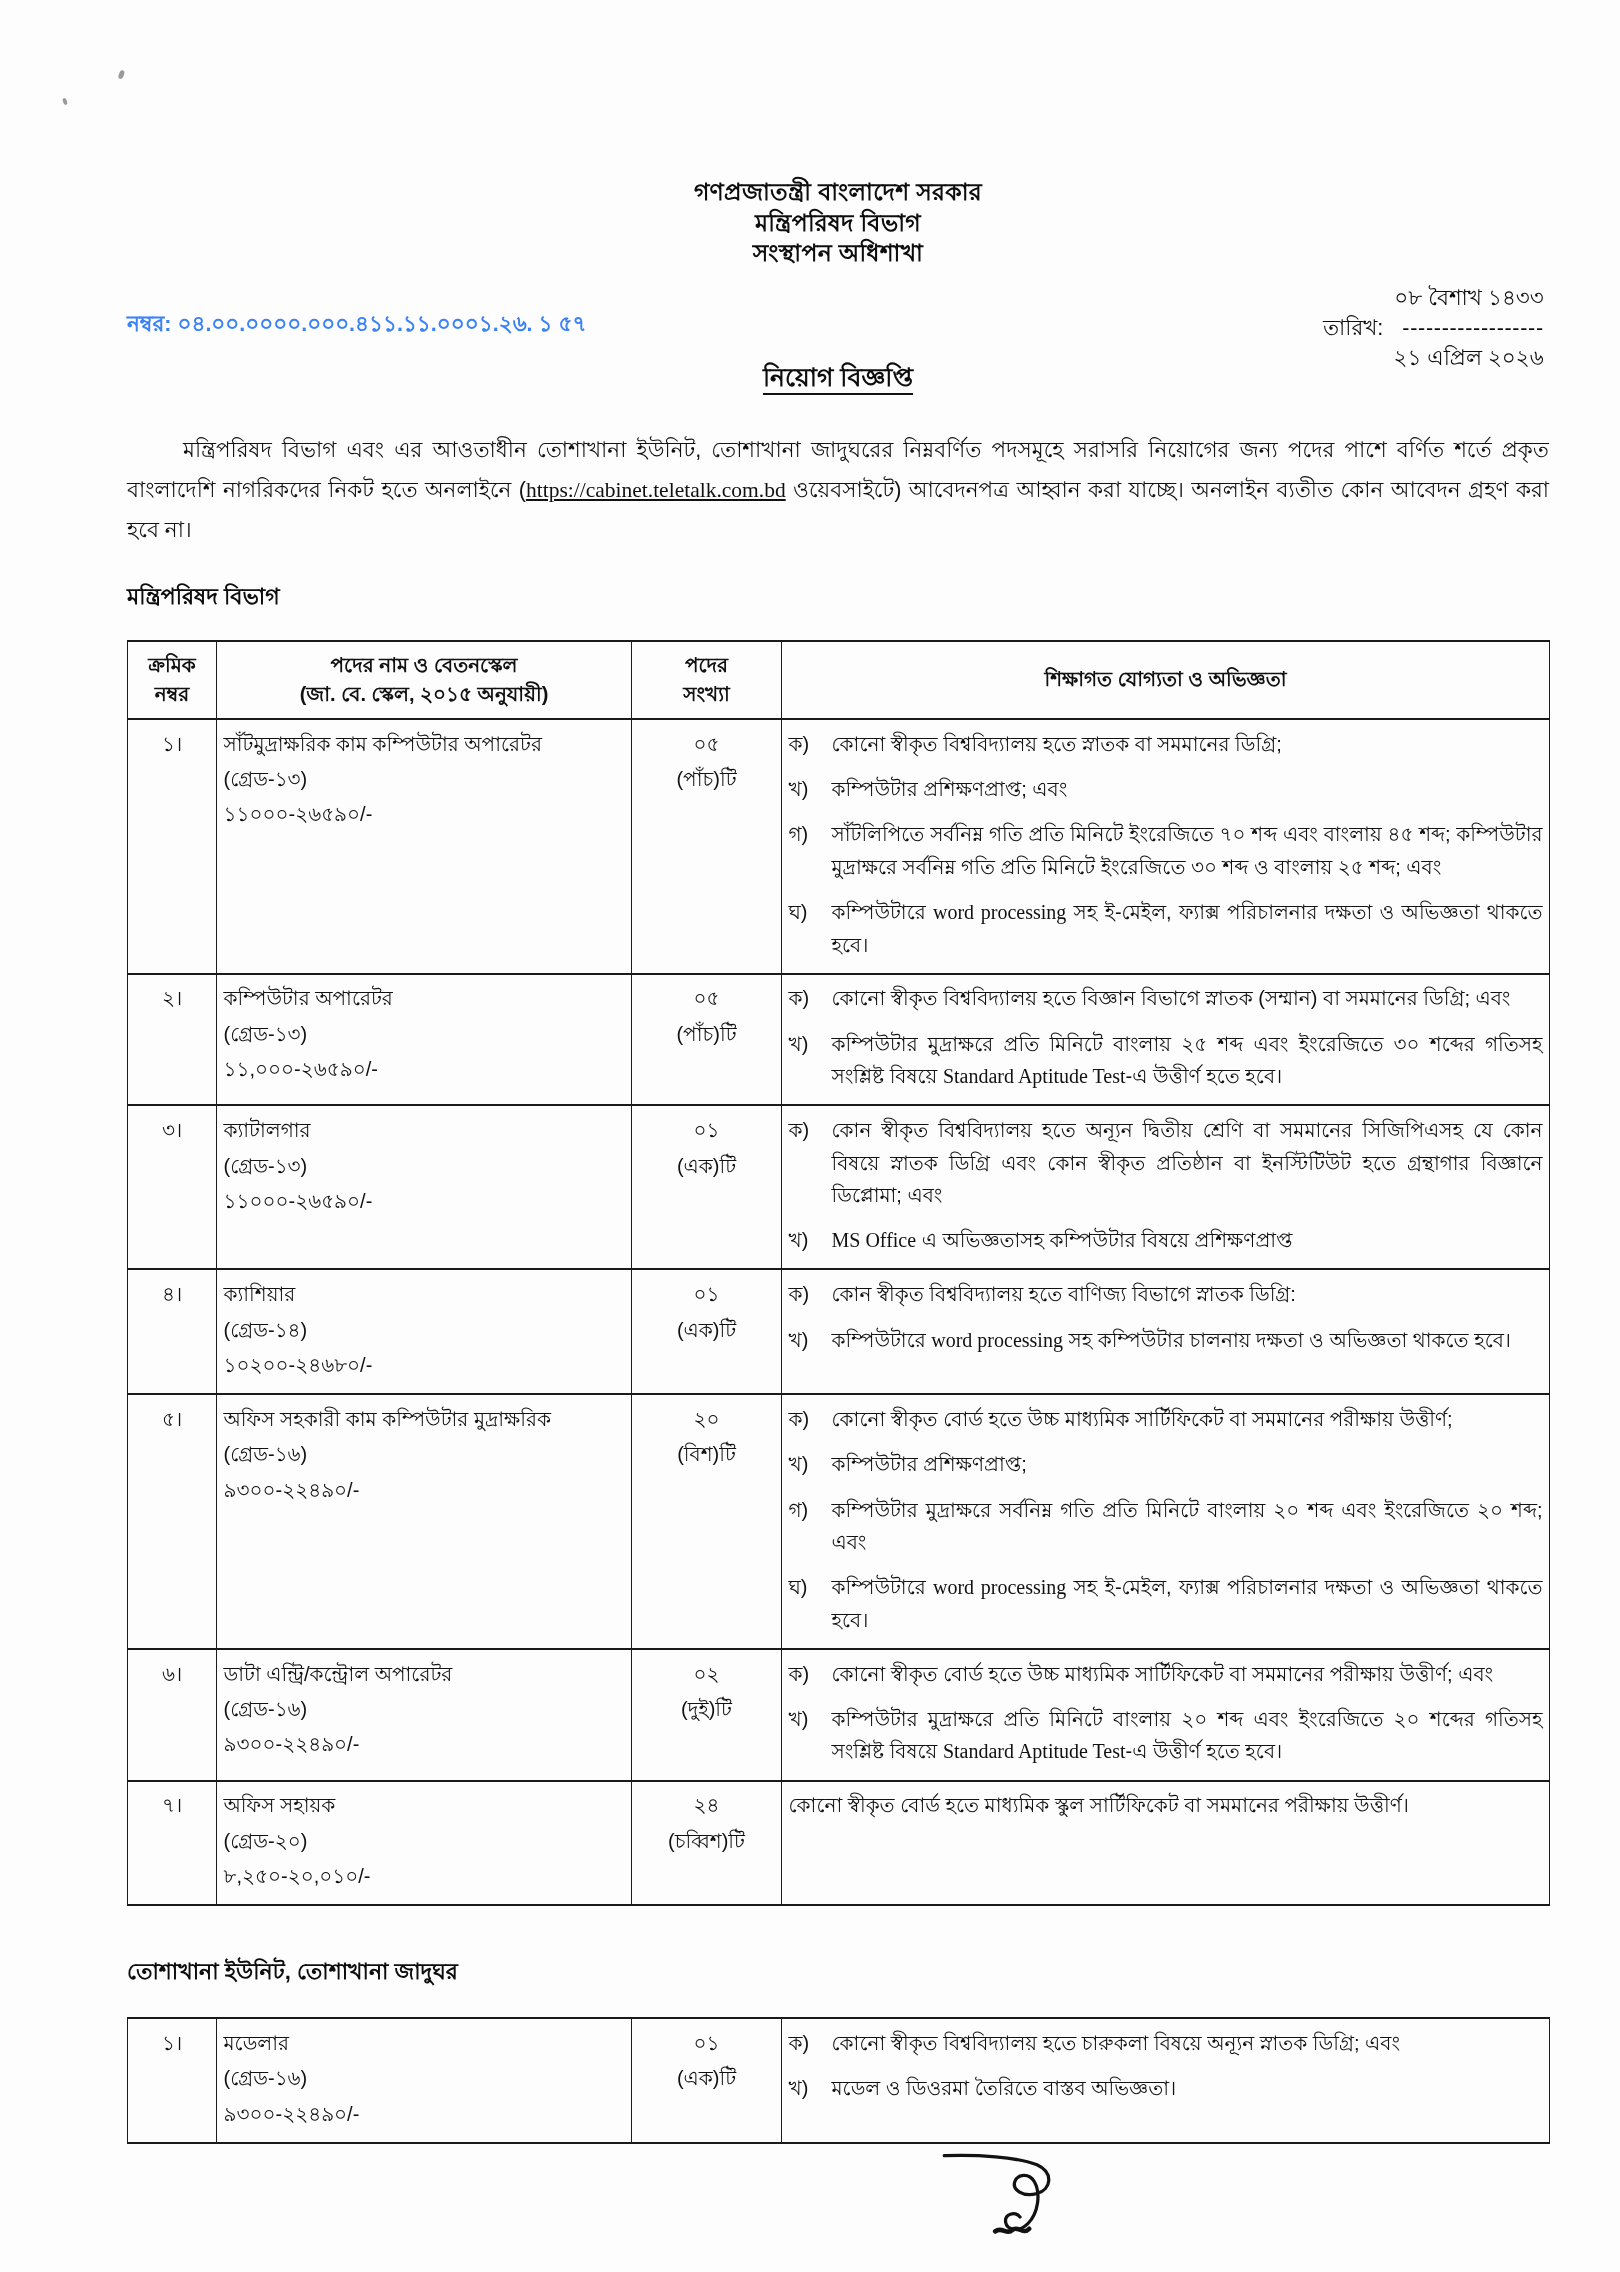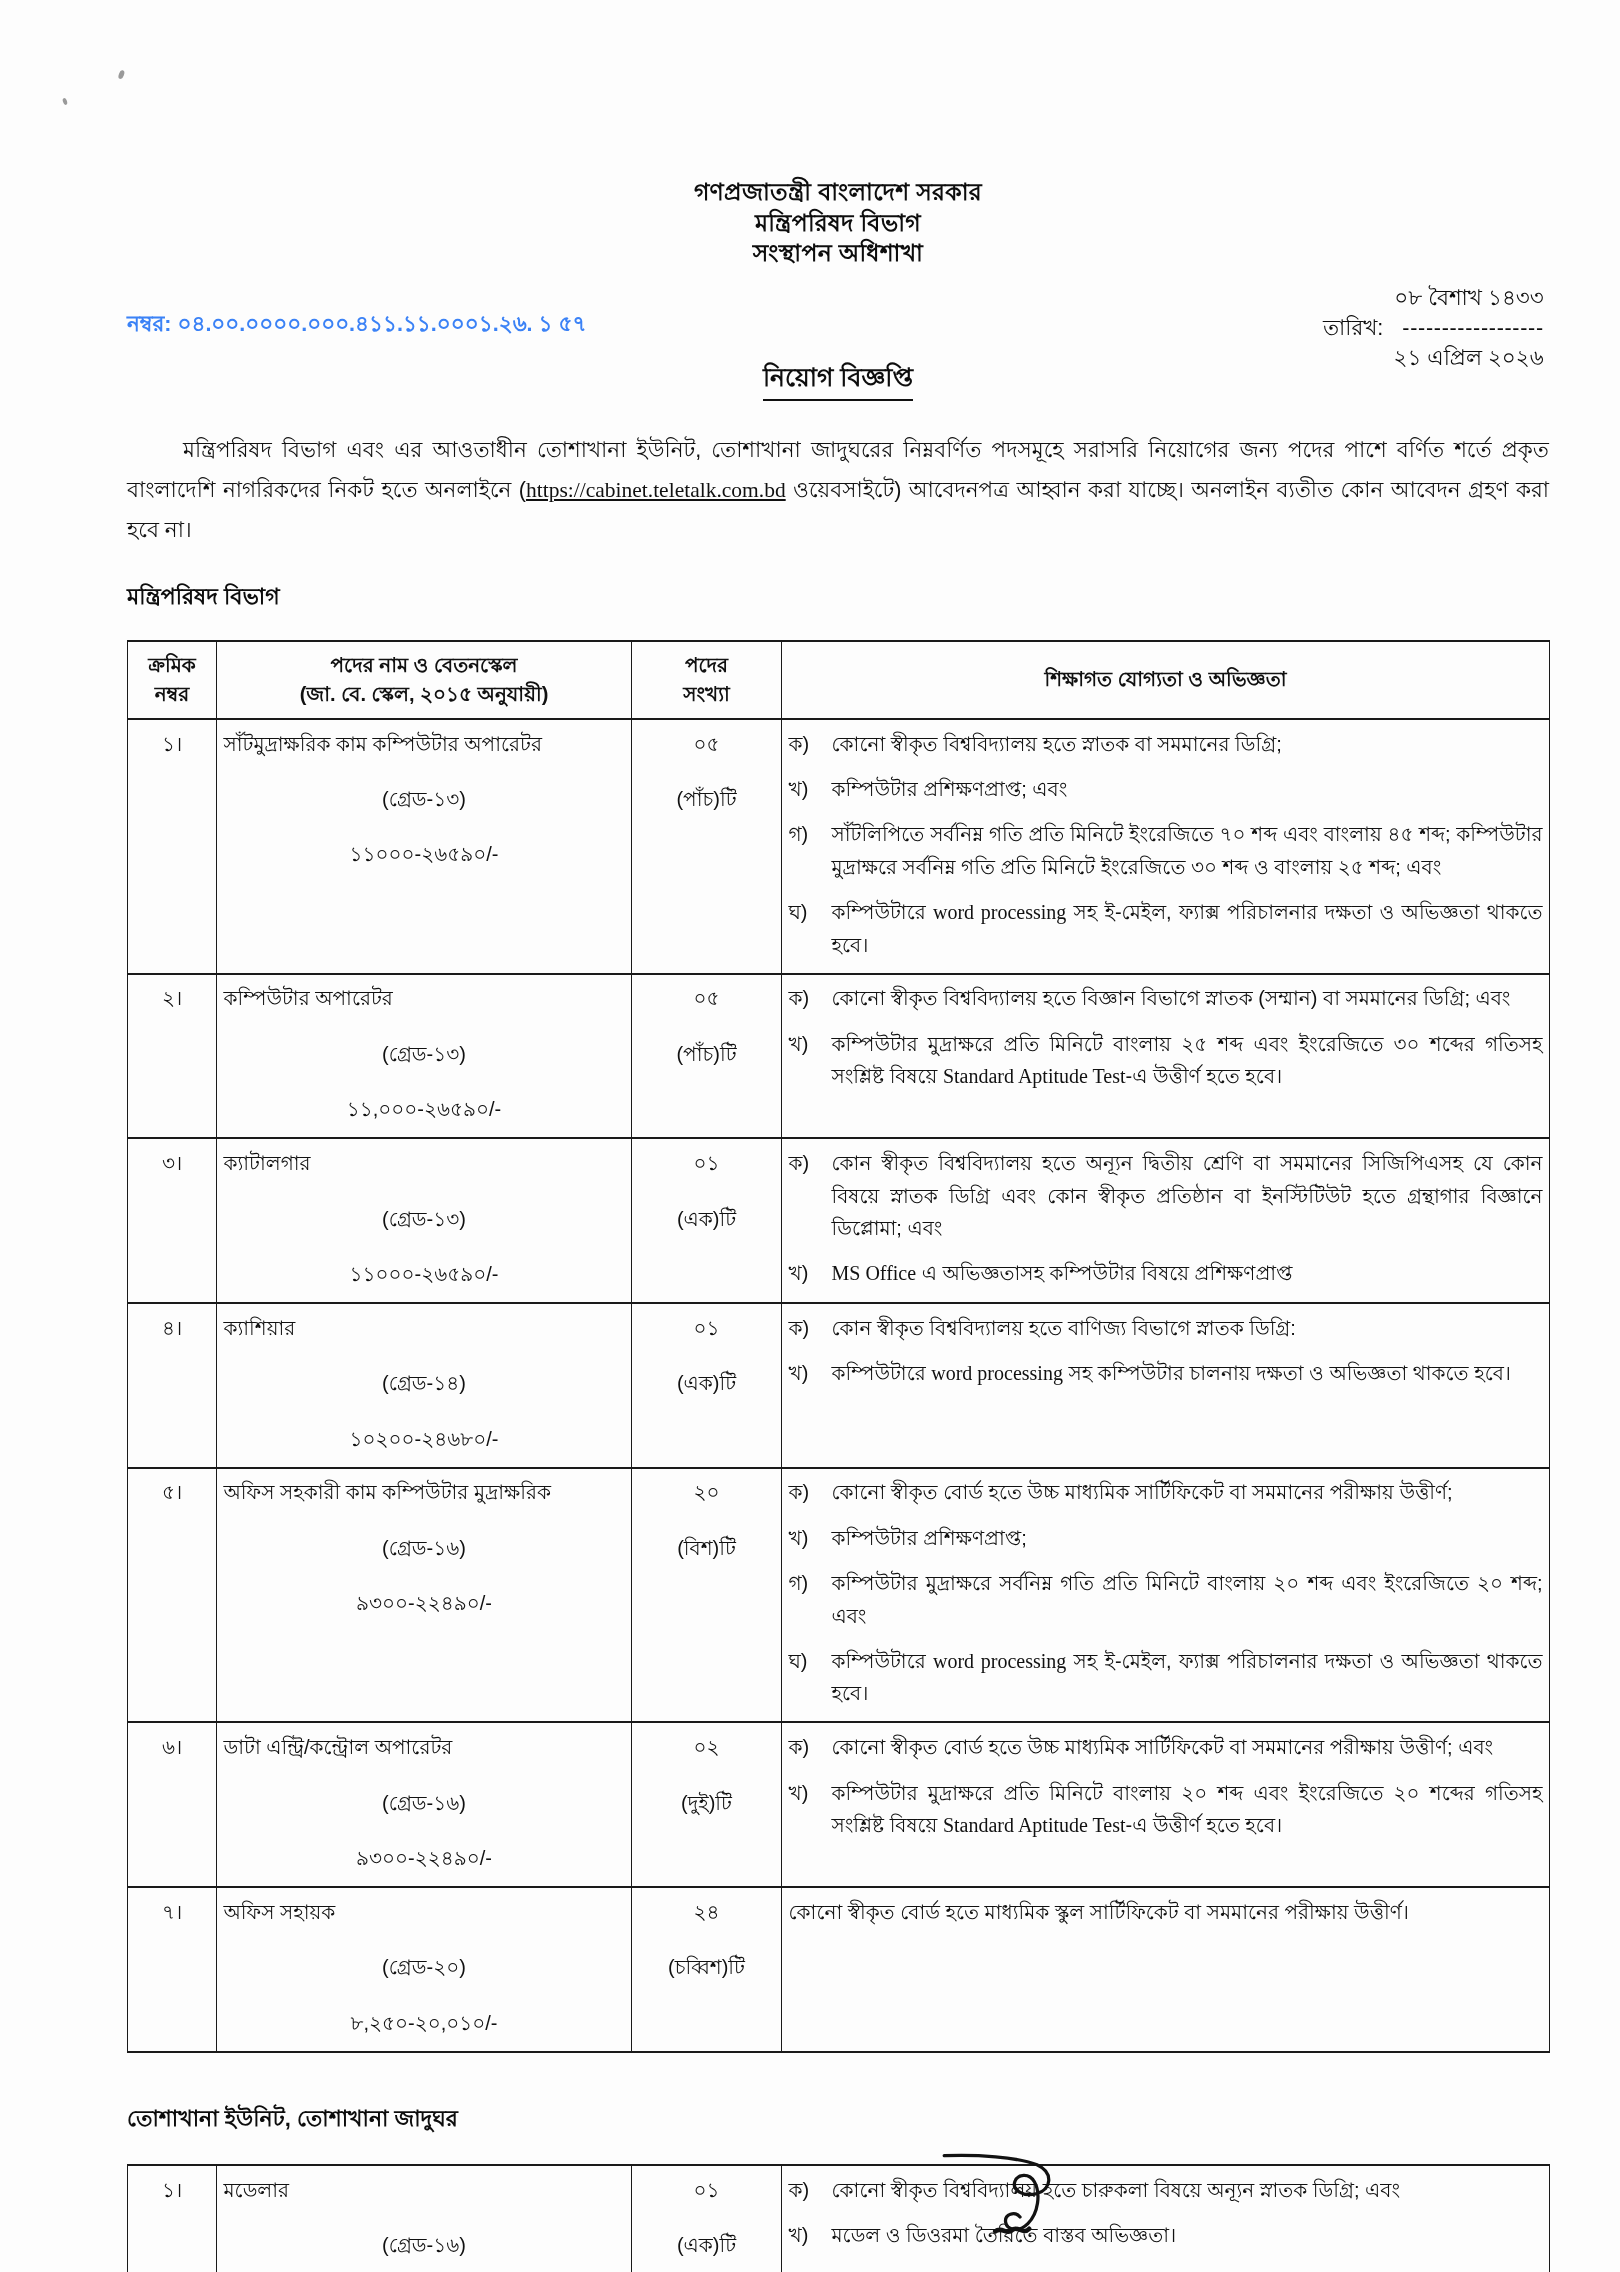--- a/index.html
+++ b/index.html
@@ -93,21 +93,21 @@
   .doc-title {
     text-align: center;
     margin-top: -42px;
     margin-bottom: 30px;
   }
   .doc-title span {
     font-family: "Liberation Sans", "DejaVu Sans", sans-serif;
     font-size: 25px;
     font-weight: 700;
     border-bottom: 2px solid #111;
-    padding-bottom: 8px;
+    padding-bottom: 2px;
     color: #0d0d0d;
   }
 
   
   .intro {
     font-family: "Liberation Sans", "DejaVu Sans", sans-serif;
     font-size: 21.5px;
     font-weight: 400;
     line-height: 1.85;
     text-align: justify;
@@ -167,21 +167,21 @@
   col.c-post { width: 415px; }
   col.c-num  { width: 150px; }
   col.c-qual { width: 768px; }
 
   td.sl   { text-align: center; padding-top: 9px; }
   td.post { text-align: left; }
   td.num  { text-align: center; }
   td.qual { text-align: left; padding-right: 14.4px; }
 
   td.post .line, td.num .line { display: block; }
-  td.post .line + .line, td.num .line + .line { margin-top: 23px; text-align: center; }
+  td.post .line + .line, td.num .line + .line { margin-top: 3px; }
 
   ul.quals {
     list-style: none;
     margin: 0;
     padding: 0;
   }
   ul.quals li {
     position: relative;
     padding-left: 43px;
     margin-bottom: 13px;

